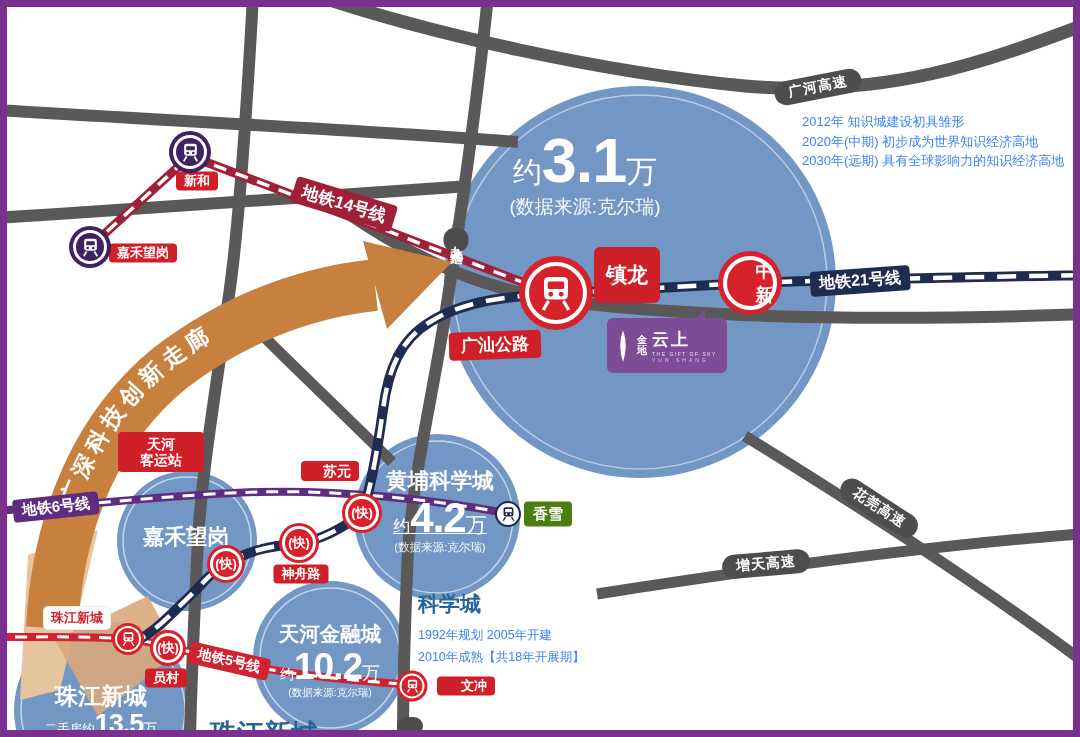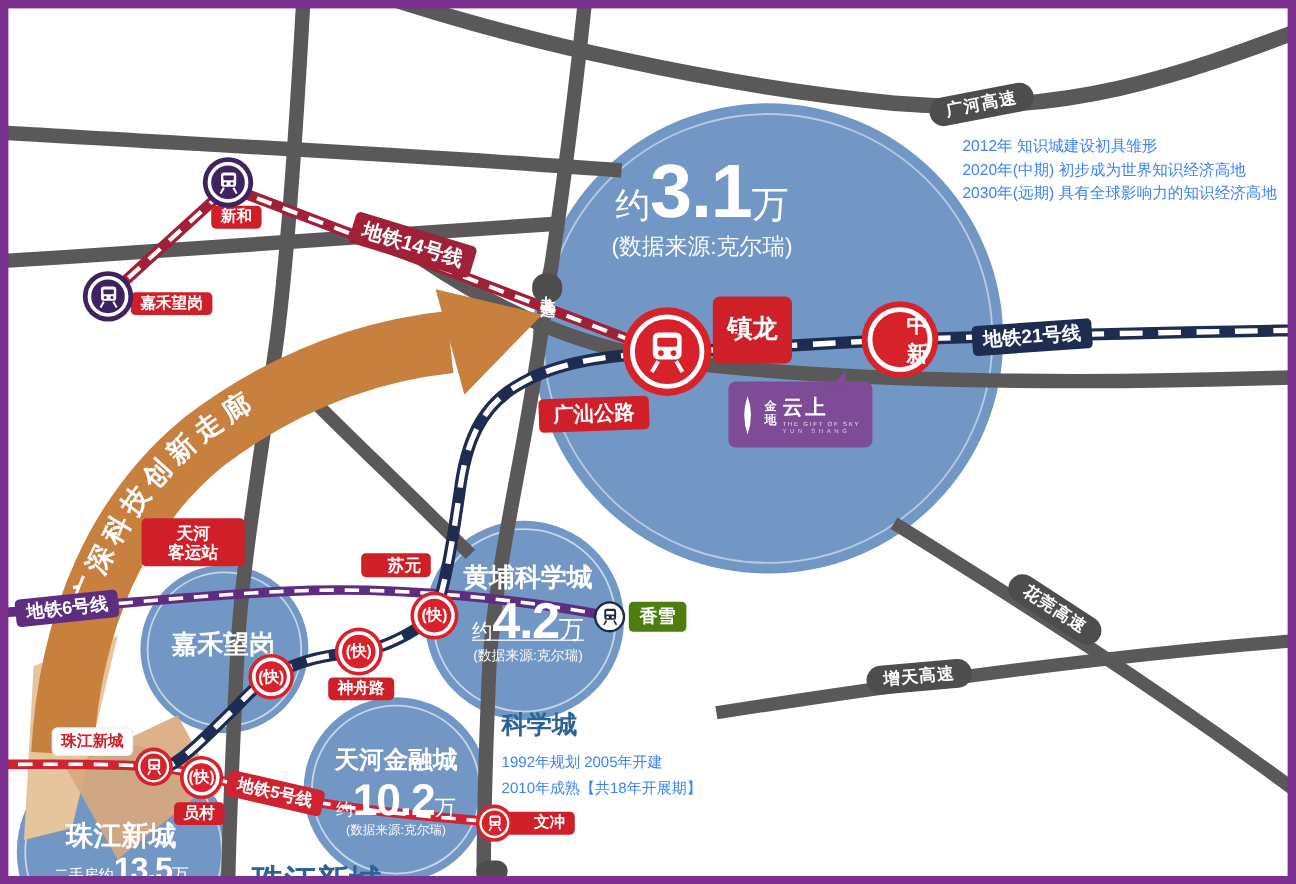--- a/index.html
+++ b/index.html
@@ -181,21 +181,21 @@
   </div>
 
   <div class="abs rlab ctr" style="left:197px;top:181px;">新和</div>
   <div class="abs rlab ctr" style="left:143px;top:253px;font-size:13px;">嘉禾望岗</div>
   <div class="abs rlab" style="left:594px;top:247px;font-size:21px;padding:16px 12px;border-radius:6px;">镇龙</div>
   <div class="abs" style="left:600px;top:278px;width:0;height:0;border:8px solid transparent;border-top-color:#cf1f28;border-left-color:#cf1f28;z-index:3;"></div>
   <div class="abs rlab ctr" style="left:330px;top:471px;font-size:14px;padding-left:22px;">苏元</div>
   <div class="abs rlab ctr" style="left:301px;top:574px;">神舟路</div>
   <div class="abs nvlab ctr" style="left:548px;top:514px;">香雪</div>
   <div class="abs rlab ctr" style="left:166px;top:678px;">员村</div>
-  <div class="abs rlab ctr" style="left:450px;top:686px;padding-left:24px;">文冲</div>
+  <div class="abs rlab ctr" style="left:466px;top:686px;padding-left:24px;">文冲</div>
   <div class="abs rlab ctr" style="left:495px;top:345px;font-size:17px;padding:4px 12px;transform:translate(-50%,-50%) rotate(-2deg);">广汕公路</div>
   <div class="abs rlab ctr" style="left:161px;top:452px;font-size:14px;padding:4px 22px;text-align:center;">
     <div>天河</div>
     <div>客运站</div>
   </div>
   <div class="abs wlab ctr" style="left:77px;top:618px;">珠江新城</div>
 
   <div class="blk" style="left:465px;top:124px;width:240px;">
     <div style="margin-top:2px;">
       <span style="font-size:29px;">约</span><span class="num" style="font-size:63px;">3.1</span><span style="font-size:31px;">万</span>

